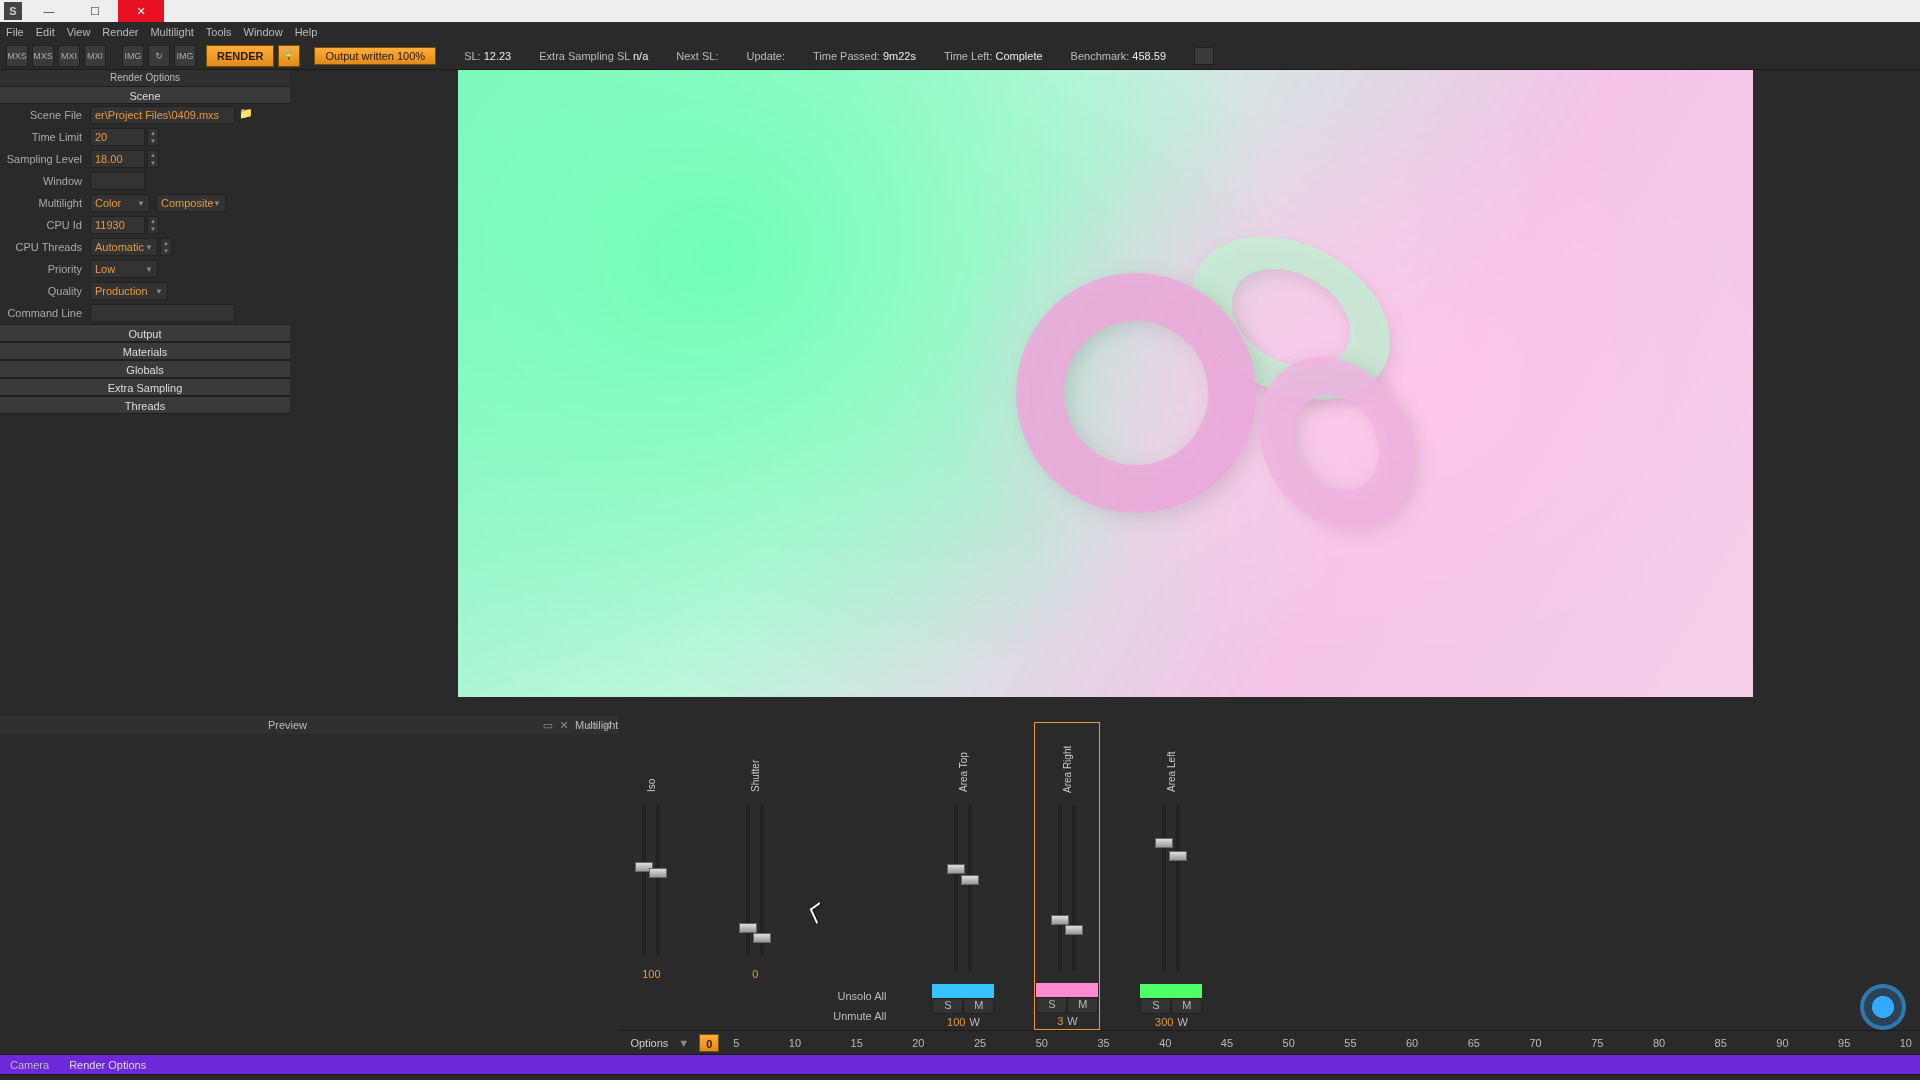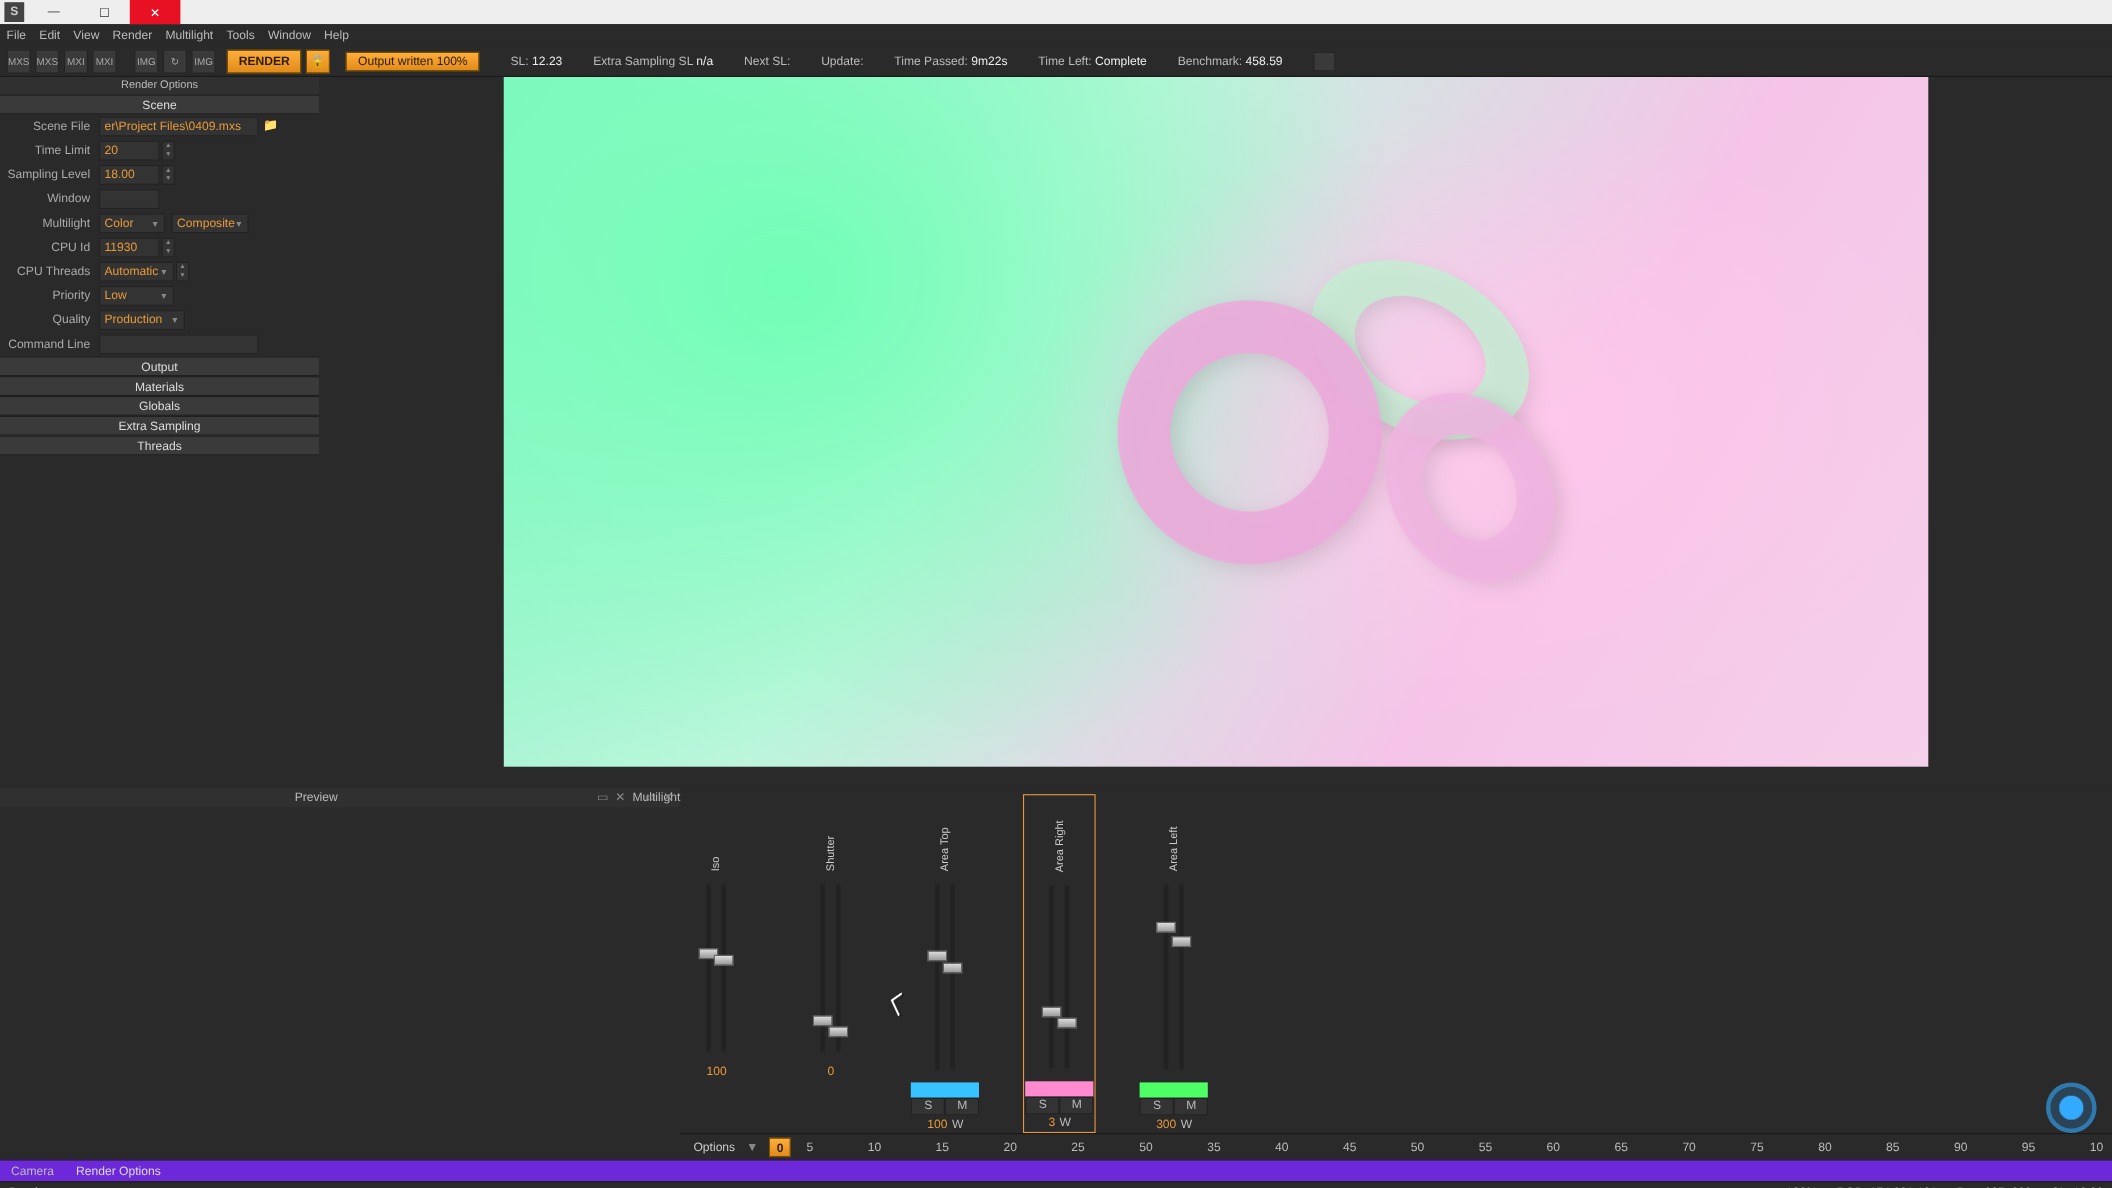--- a/index.html
+++ b/index.html
@@ -267,20 +267,25 @@
               <div class="track">
                 <div class="thumb-h" style="top:85%"></div>
               </div>
             </div>
           <div class="sl-val">0</div>
           <div style="height:14px"></div>
             <div style="height:16px"></div>
             <div style="height:16px"></div>
         </div>
 
+        <div class="side-labels">
+          <div style="height:16px"></div>
+          <div>Unsolo All</div>
+          <div>Unmute All</div>
+        </div>
 
         <div class="sl-col">
           <div class="sl-label">Area Top</div>
           <div class="doubletrack">
               <div class="track">
                 <div class="thumb-h" style="top:36%"></div>
               </div>
               <div class="track">
                 <div class="thumb-h" style="top:42%"></div>
               </div>

